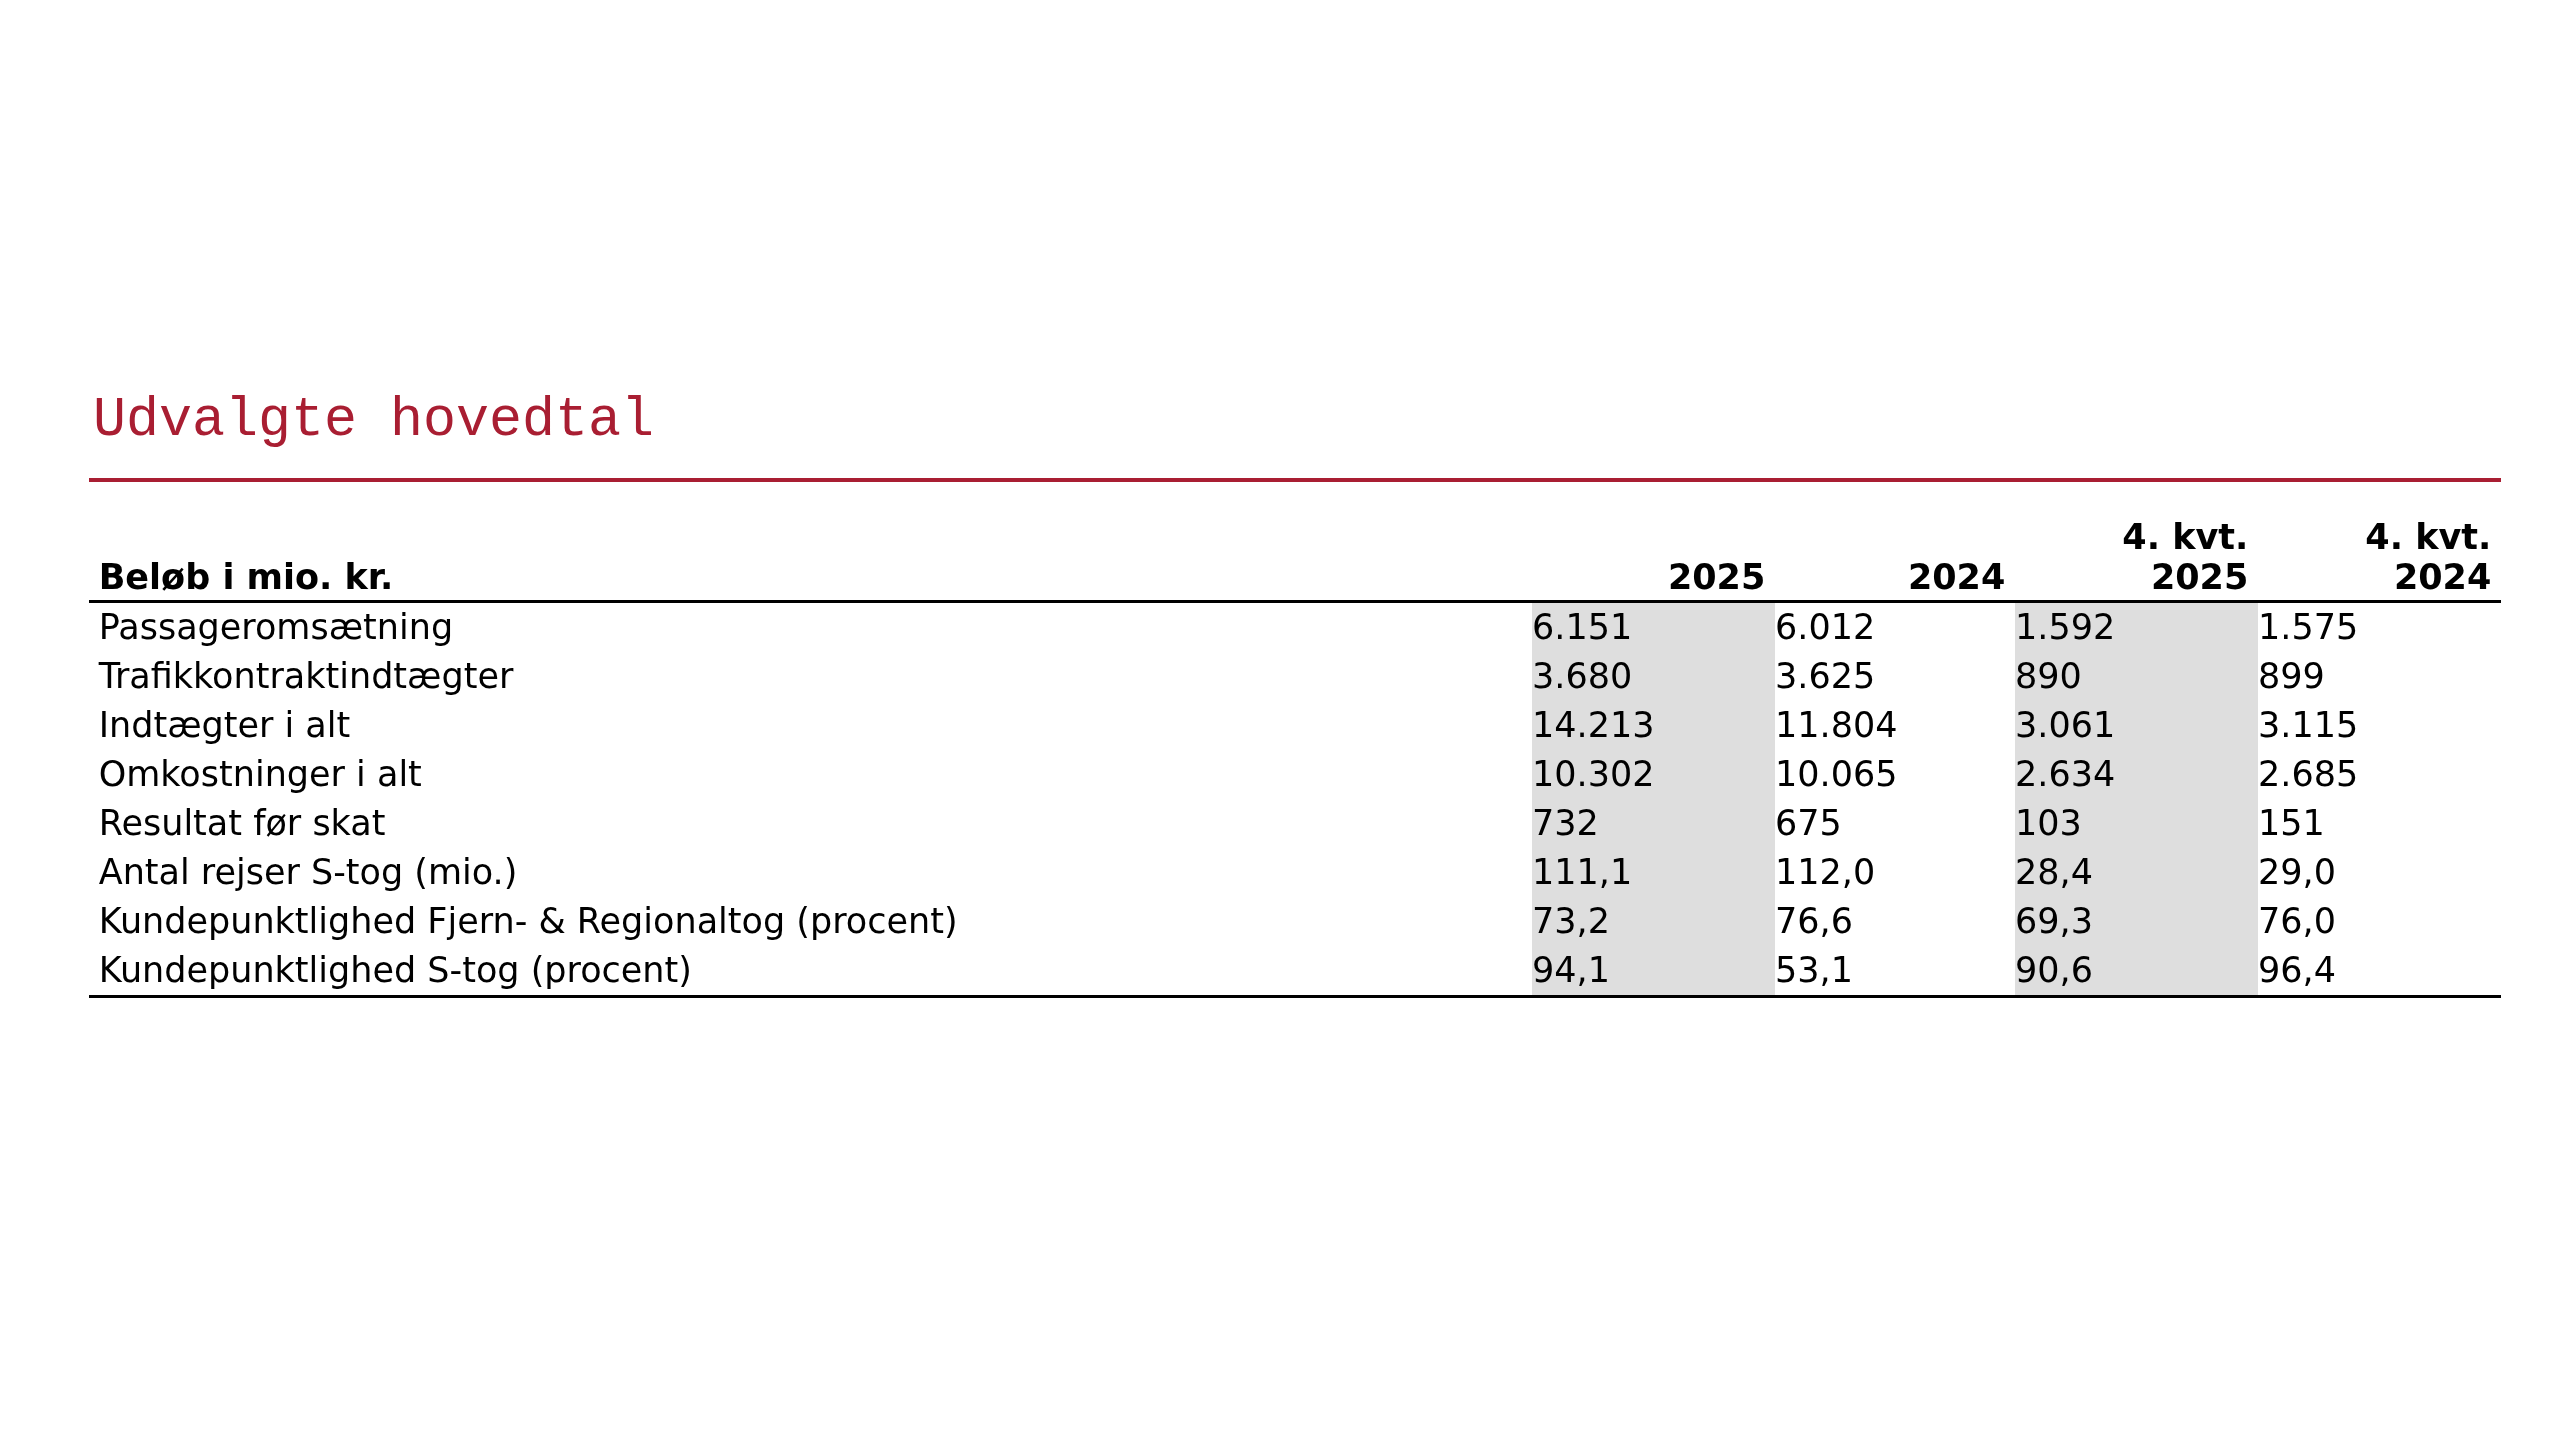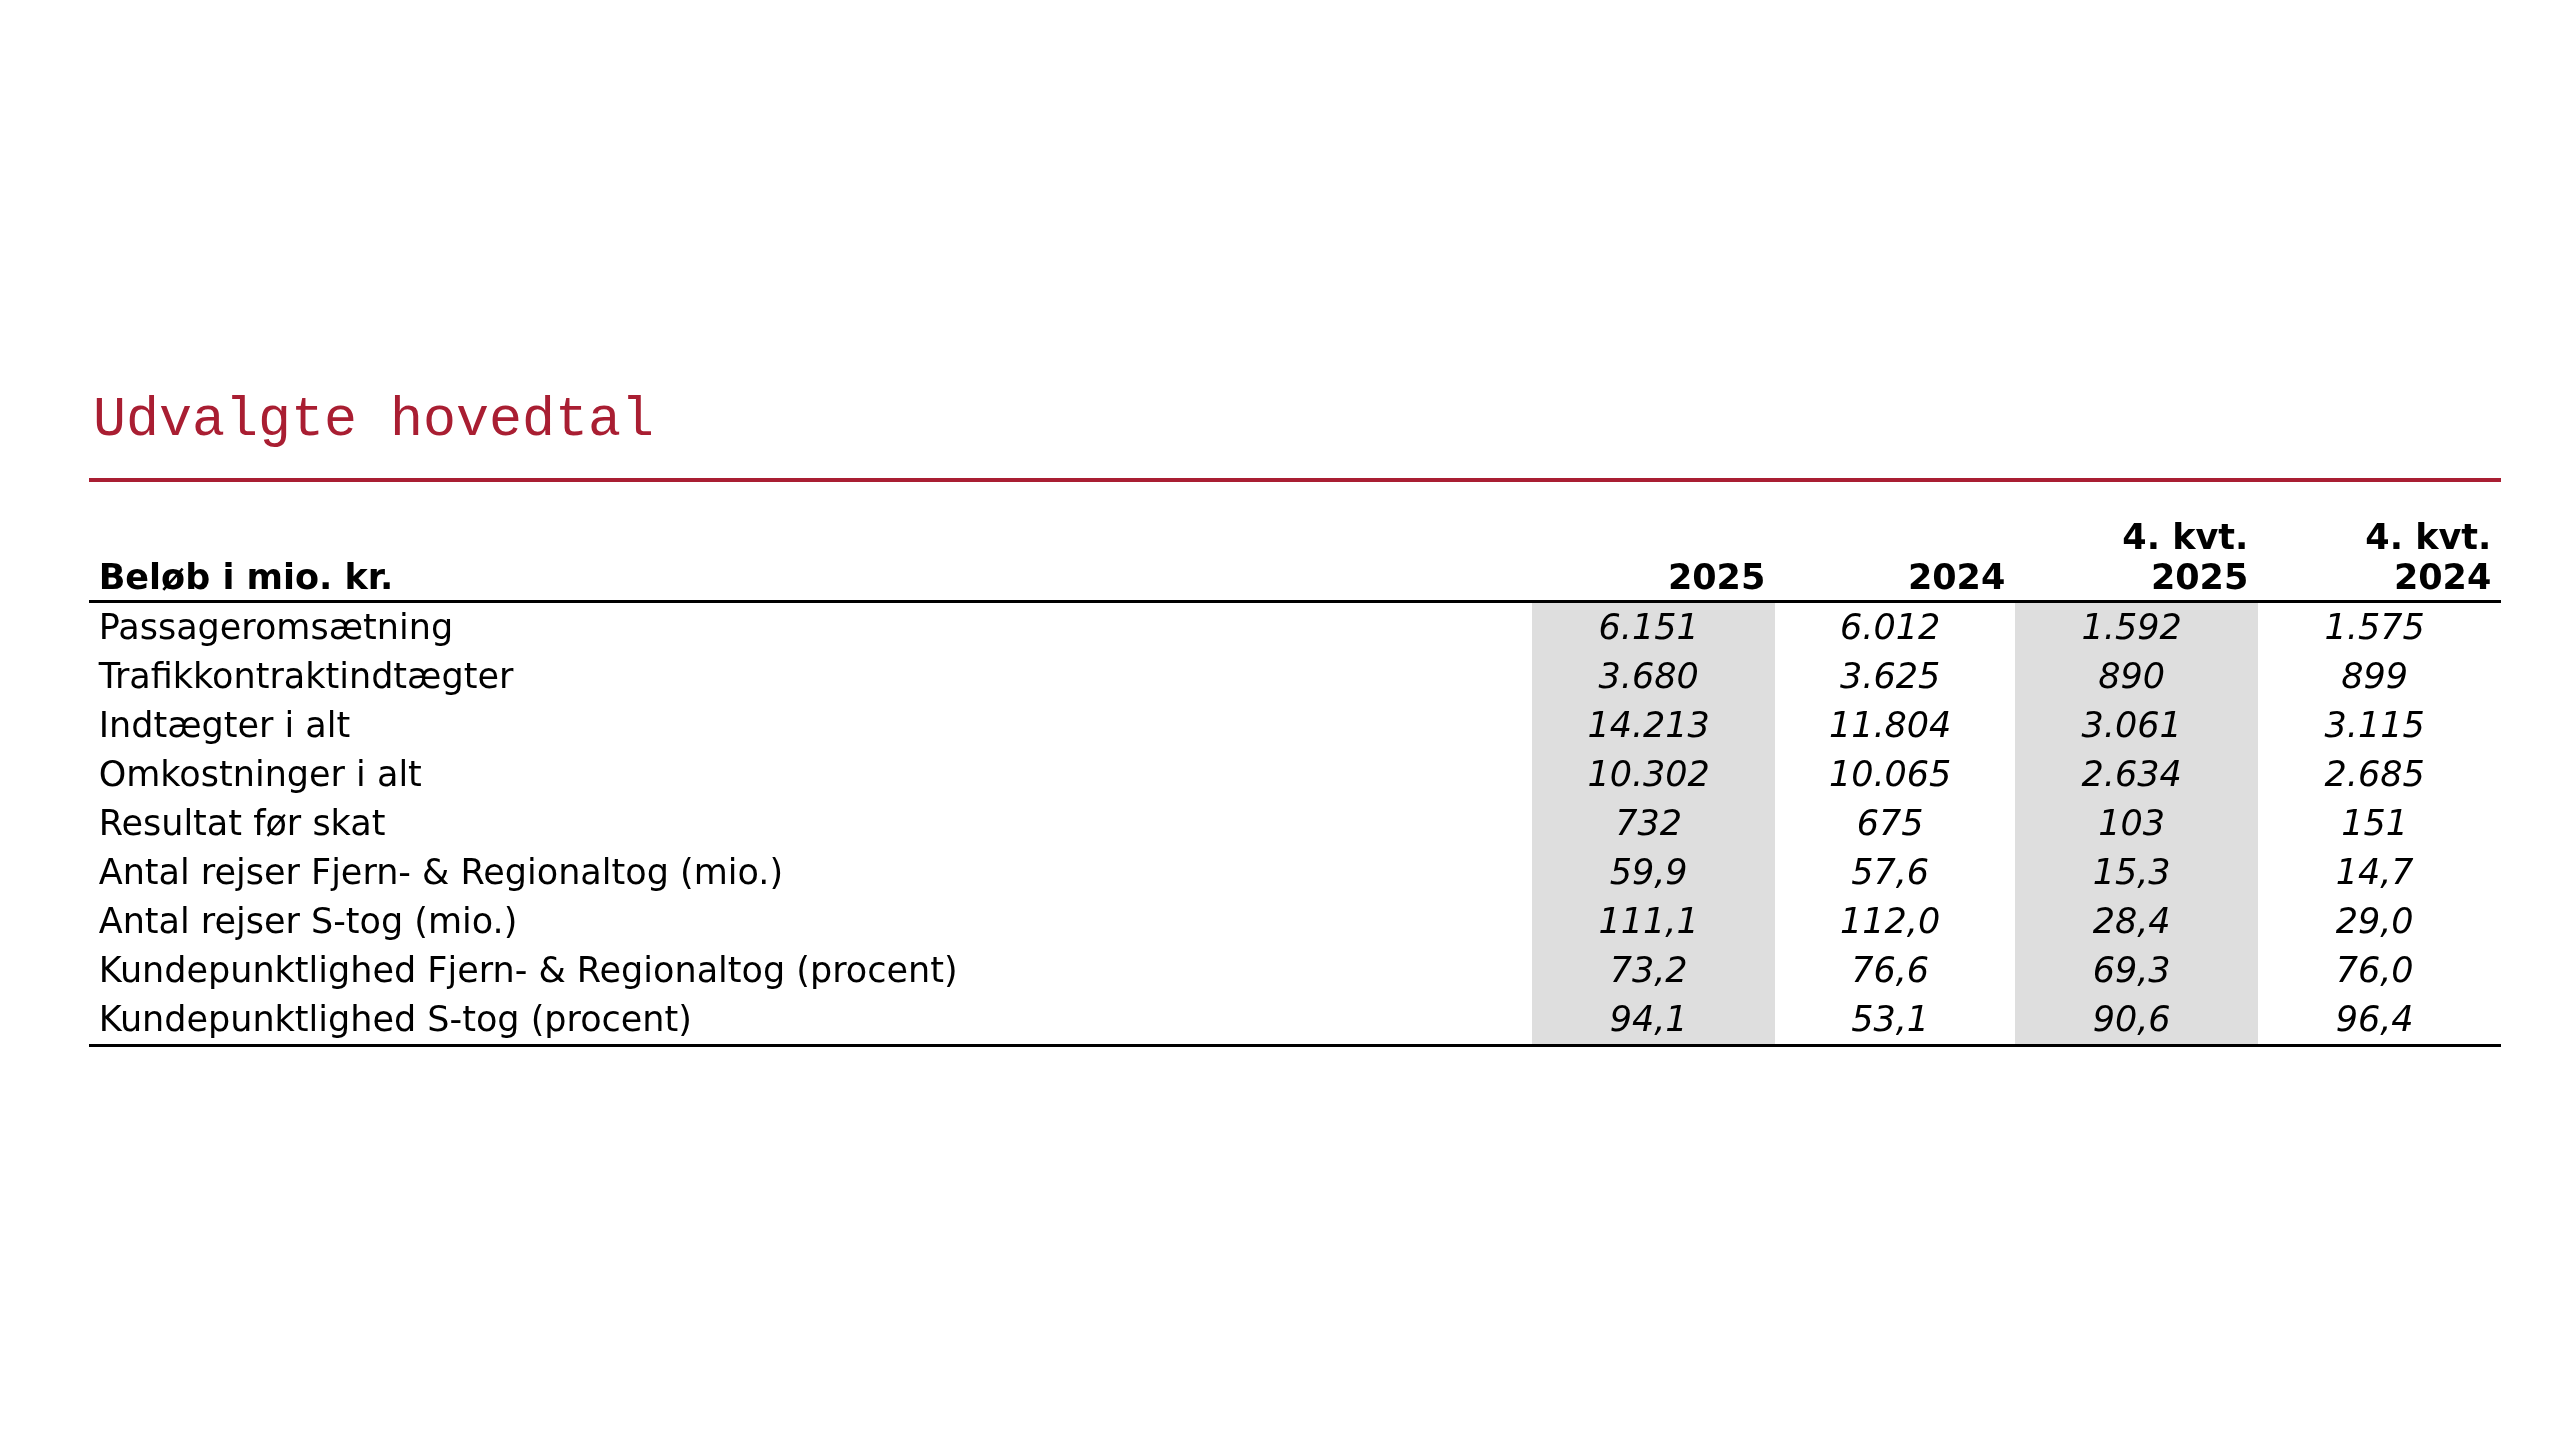--- a/index.html
+++ b/index.html
@@ -75,23 +75,22 @@
     height:49px;
     line-height:49px;
     white-space:nowrap;
     vertical-align:middle;
   }
   .key-table tbody td.label{
     text-align:left;
     padding-left:9.7px;
   }
   .key-table tbody td.num{
-    text-align:center;
+    text-align:left;
     padding-right:9.7px;
-    font-style:italic;
   }
   .key-table tbody tr:last-child td{
     border-bottom:3.9px solid var(--line);
   }
   .shaded{
     background:var(--shade);
   }
 </style>
 </head>
 <body>
@@ -161,27 +160,20 @@
           <td class="num">2.685</td>
         </tr>
         <tr>
           <td class="label">Resultat før skat</td>
           <td class="num shaded">732</td>
           <td class="num">675</td>
           <td class="num shaded">103</td>
           <td class="num">151</td>
         </tr>
         <tr>
-          <td class="label">Antal rejser Fjern- &amp; Regionaltog (mio.)</td>
-          <td class="num shaded">59,9</td>
-          <td class="num">57,6</td>
-          <td class="num shaded">15,3</td>
-          <td class="num">14,7</td>
-        </tr>
-        <tr>
           <td class="label">Antal rejser S-tog (mio.)</td>
           <td class="num shaded">111,1</td>
           <td class="num">112,0</td>
           <td class="num shaded">28,4</td>
           <td class="num">29,0</td>
         </tr>
         <tr>
           <td class="label">Kundepunktlighed Fjern- &amp; Regionaltog (procent)</td>
           <td class="num shaded">73,2</td>
           <td class="num">76,6</td>

